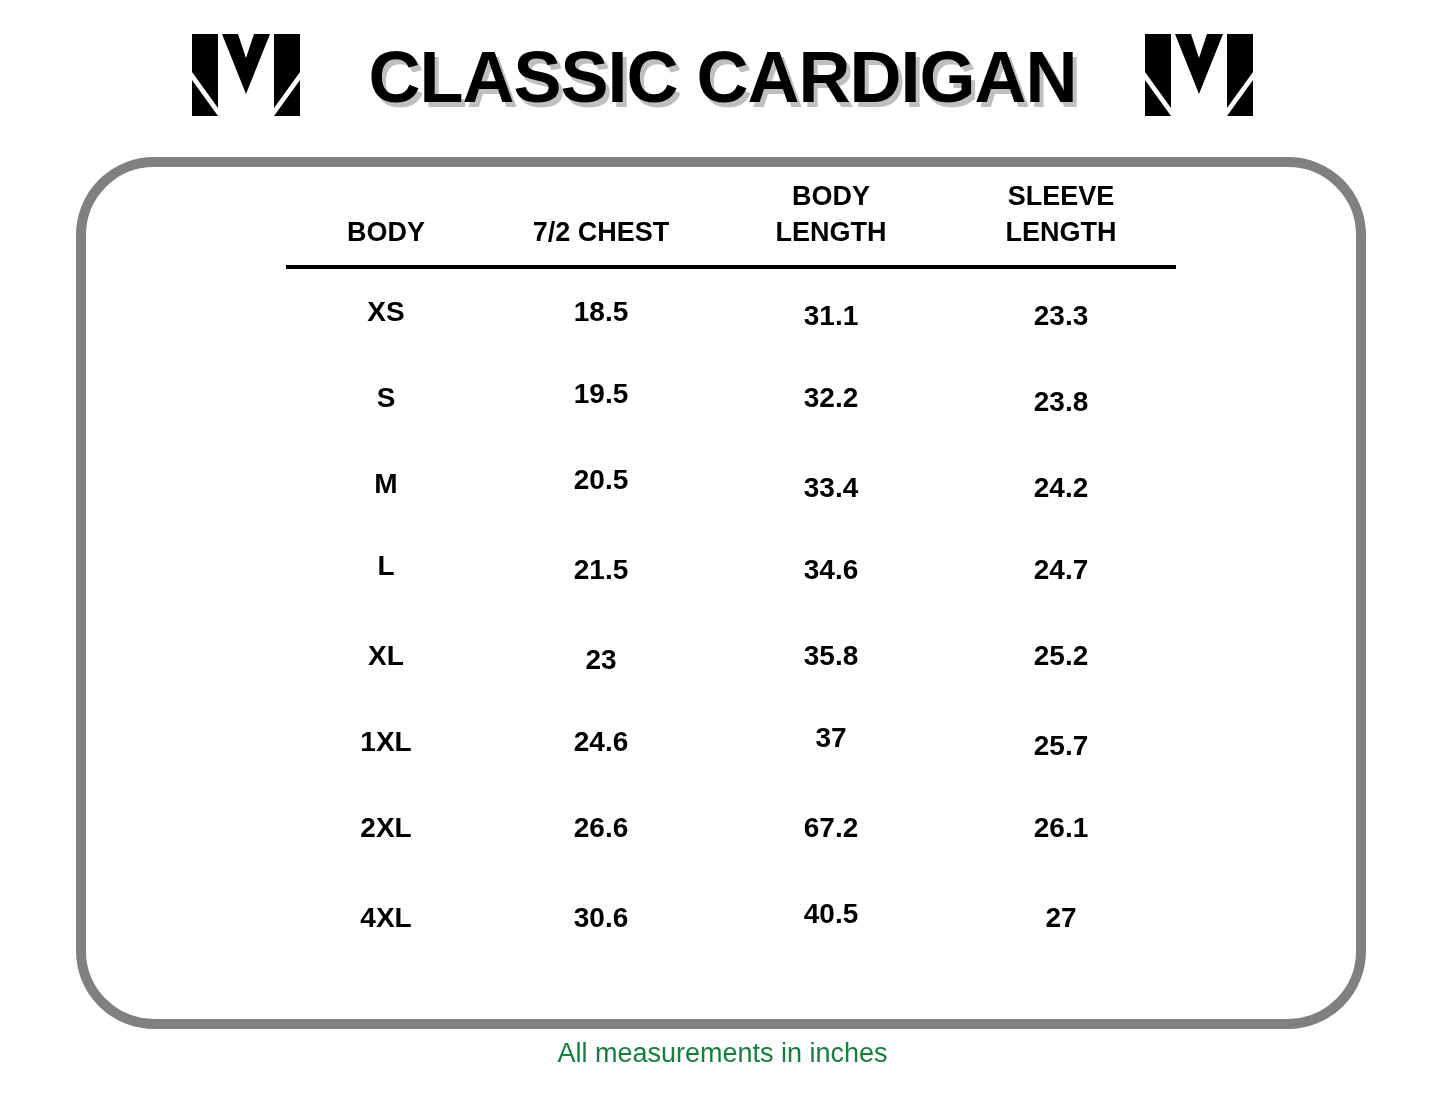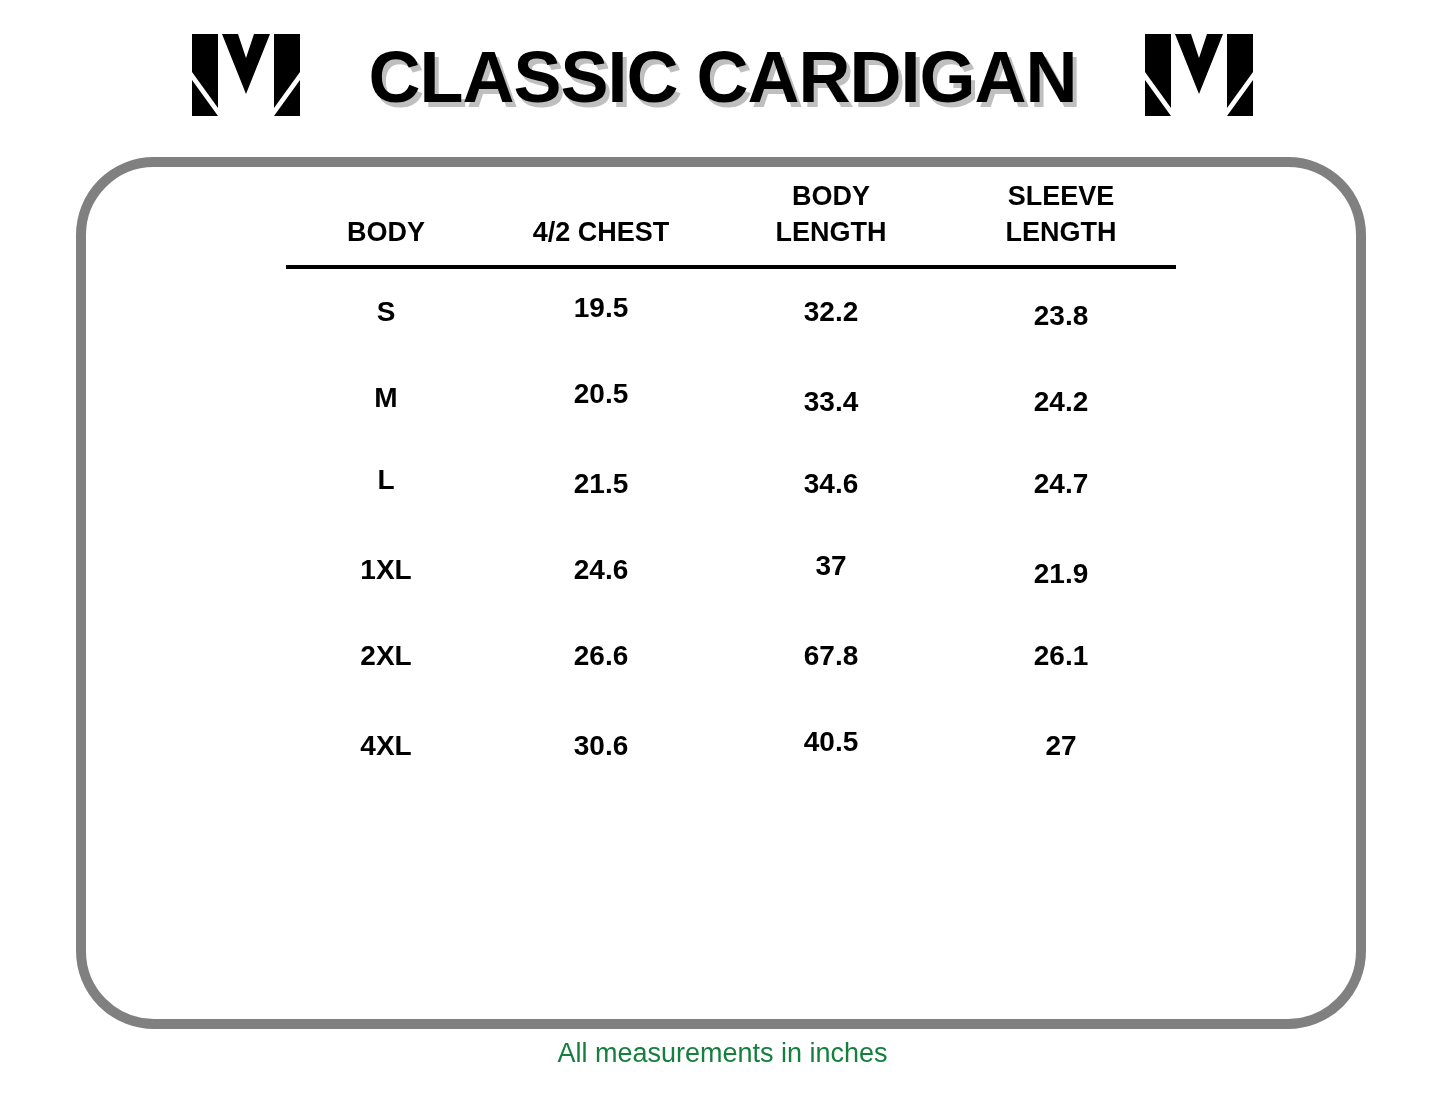--- a/index.html
+++ b/index.html
@@ -161,33 +161,39 @@
     <table class="size-table">
       <colgroup>
         <col class="c-size">
         <col class="c-chest">
         <col class="c-body">
         <col class="c-sleeve">
       </colgroup>
       <thead>
         <tr>
           <th>BODY</th>
-          <th>4/2 CHEST</th>
+          <th>7/2 CHEST</th>
           <th>
             <span>BODY</span><br>
             <span>LENGTH</span>
           </th>
           <th>
             <span>SLEEVE</span><br>
             <span>LENGTH</span>
           </th>
         </tr>
       </thead>
       <tbody>
 
+        <tr>
+          <td>XS</td>
+          <td>18.5</td>
+          <td class="jit-dn">31.1</td>
+          <td class="jit-dn">23.3</td>
+        </tr>
 
         <tr>
           <td>S</td>
           <td class="jit-up">19.5</td>
           <td>32.2</td>
           <td class="jit-dn">23.8</td>
         </tr>
 
         <tr>
           <td>M</td>
@@ -196,32 +202,38 @@
           <td class="jit-dn">24.2</td>
         </tr>
 
         <tr>
           <td class="jit-up">L</td>
           <td>21.5</td>
           <td>34.6</td>
           <td>24.7</td>
         </tr>
 
+        <tr>
+          <td>XL</td>
+          <td class="jit-dn">23</td>
+          <td>35.8</td>
+          <td>25.2</td>
+        </tr>
 
         <tr>
           <td>1XL</td>
           <td>24.6</td>
           <td class="jit-up">37</td>
-          <td class="jit-dn">21.9</td>
+          <td class="jit-dn">25.7</td>
         </tr>
 
         <tr>
           <td>2XL</td>
           <td>26.6</td>
-          <td>67.8</td>
+          <td>67.2</td>
           <td>26.1</td>
         </tr>
 
 
         <tr>
           <td class="jit-dn">4XL</td>
           <td class="jit-dn">30.6</td>
           <td>40.5</td>
           <td class="jit-dn">27</td>
         </tr>

